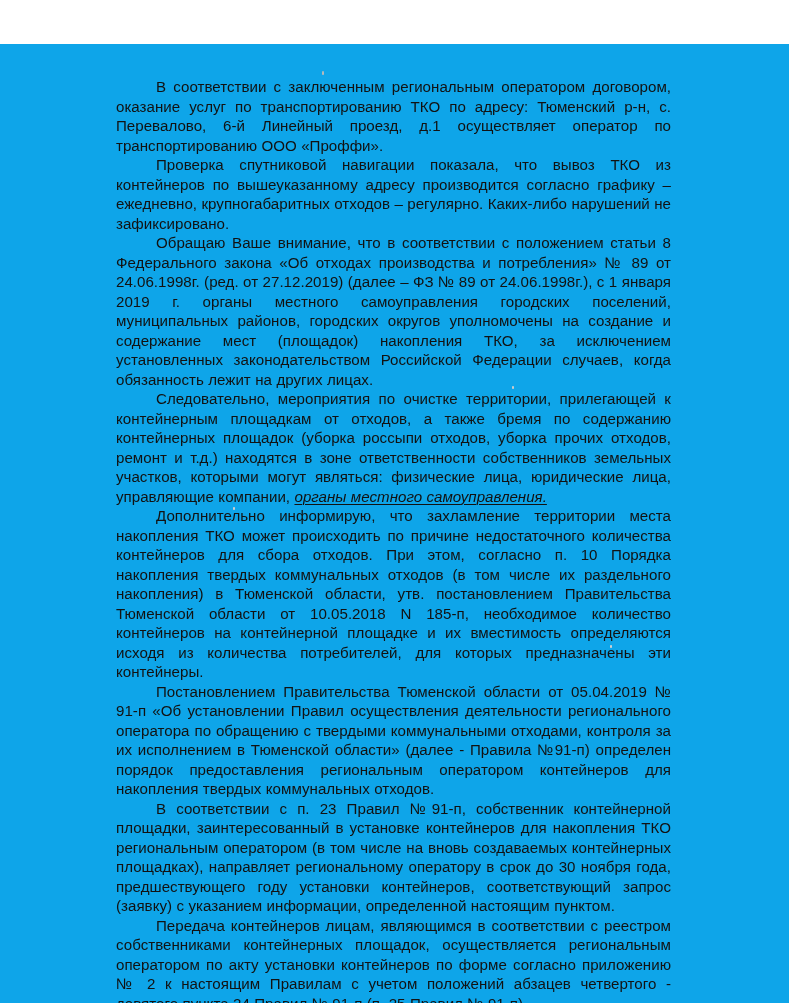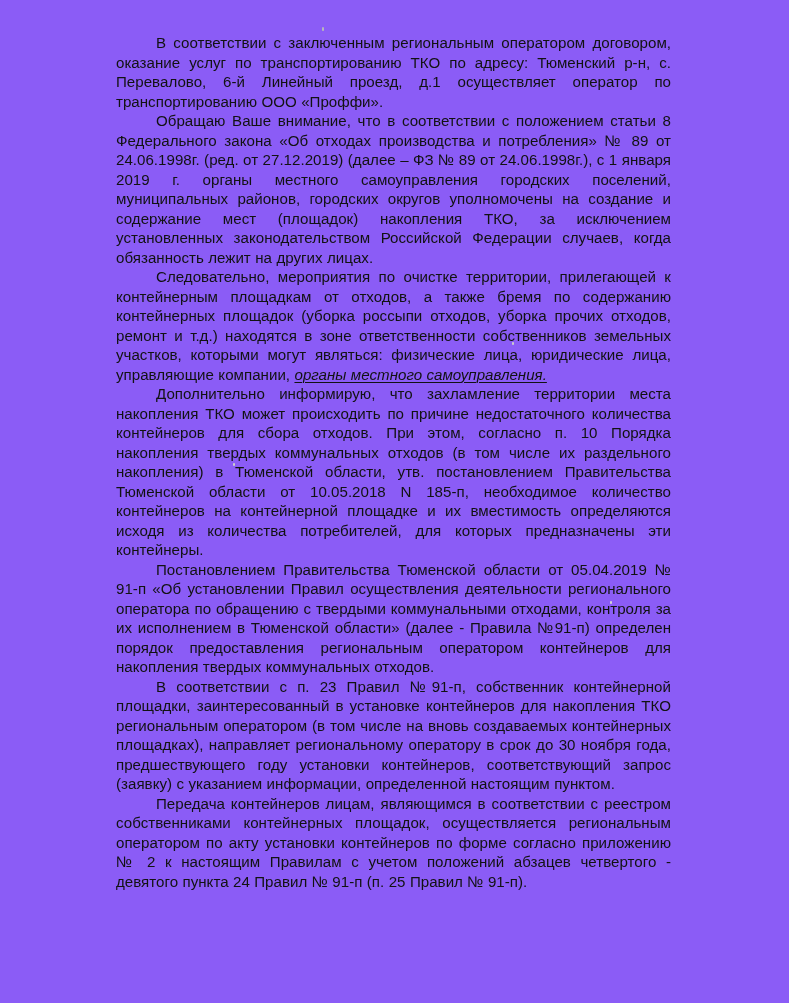--- a/index.html
+++ b/index.html
@@ -15,21 +15,22 @@
     overflow: hidden;
     font-family: "Liberation Sans", "DejaVu Sans", sans-serif;
     color: #111111;
     -webkit-font-smoothing: none;
   }
 
   
   #page-surface {
     position: absolute;
     inset: 0;
-    background: #8b5cf6;
+    background: #0ea5e9;
+    margin-top: 44px;
   }
 
   
   .scan-speck {
     position: absolute;
     left: 322px;
     top: 27px;
     width: 2px;
     height: 4px;
     background: #b9b9b9;
@@ -97,20 +98,21 @@
   <span class="scan-speck"></span>
   <span class="scan-speck s2"></span>
   <span class="scan-speck s3"></span>
   <span class="scan-speck s4"></span>
 
   <div id="doc-body">
 
     <p class="para">В соответствии с заключенным региональным оператором договором, оказание услуг по транспортированию ТКО по адресу: Тюменский р-н, с. Перевалово, 6-й Линейный проезд, д.1 осуществляет оператор по транспортированию ООО «Проффи».</p>
 
 
+    <p class="para">Проверка спутниковой навигации показала, что вывоз ТКО из контейнеров по вышеуказанному адресу производится согласно графику – ежедневно, крупногабаритных отходов – регулярно. Каких-либо нарушений не зафиксировано.</p>
 
     <p class="para">Обращаю Ваше внимание, что в соответствии с положением статьи 8 Федерального закона «Об отходах производства и потребления» № 89 от 24.06.1998г. (ред. от 27.12.2019) (далее – ФЗ № 89 от 24.06.1998г.), с 1 января 2019 г. органы местного самоуправления городских поселений, муниципальных районов, городских округов уполномочены на создание и содержание мест (площадок) накопления ТКО, за исключением установленных законодательством Российской Федерации случаев, когда обязанность лежит на других лицах.</p>
 
     <p class="para"><span>Следовательно, мероприятия по очистке территории, прилегающей к контейнерным площадкам от отходов, а также бремя по содержанию контейнерных площадок (уборка россыпи отходов, уборка прочих отходов, ремонт и т.д.) находятся в зоне ответственности собственников земельных участков, которыми могут являться: физические лица, юридические лица, управляющие компании, </span><span class="underlined">органы местного самоуправления.</span></p>
 
     <p class="para">Дополнительно информирую, что захламление территории места накопления ТКО может происходить по причине недостаточного количества контейнеров для сбора отходов. При этом, согласно п. 10 Порядка накопления твердых коммунальных отходов (в том числе их раздельного накопления) в Тюменской области, утв. постановлением Правительства Тюменской области от 10.05.2018 N 185-п, необходимое количество контейнеров на контейнерной площадке и их вместимость определяются исходя из количества потребителей, для которых предназначены эти контейнеры.</p>
 
     <p class="para">Постановлением Правительства Тюменской области от 05.04.2019 № 91-п «Об установлении Правил осуществления деятельности регионального оператора по обращению с твердыми коммунальными отходами, контроля за их исполнением в Тюменской области» (далее - Правила №91-п) определен порядок предоставления региональным оператором контейнеров для накопления твердых коммунальных отходов.</p>
 
     <p class="para">В соответствии с п. 23 Правил №91-п, собственник контейнерной площадки, заинтересованный в установке контейнеров для накопления ТКО региональным оператором (в том числе на вновь создаваемых контейнерных площадках), направляет региональному оператору в срок до 30 ноября года, предшествующего году установки контейнеров, соответствующий запрос (заявку) с указанием информации, определенной настоящим пунктом.</p>

